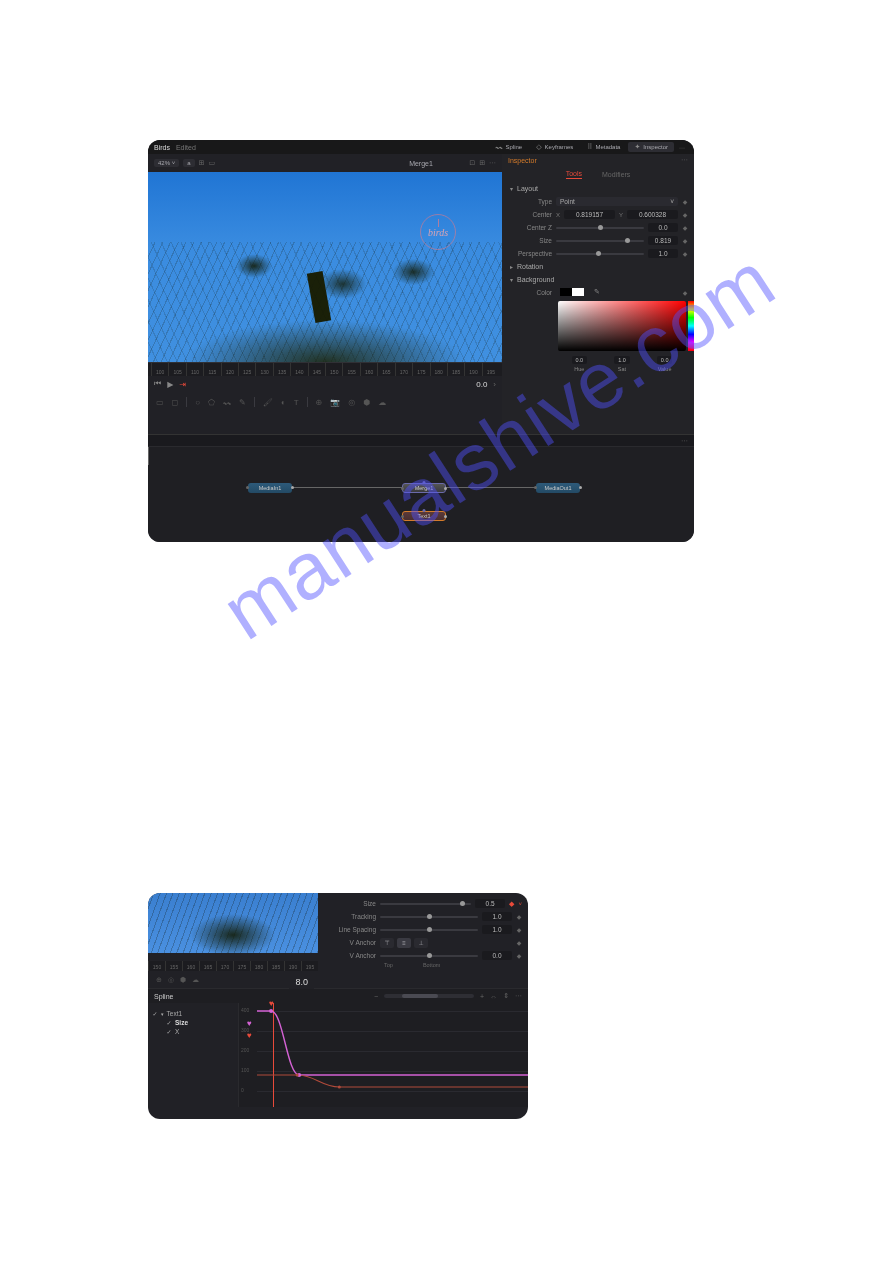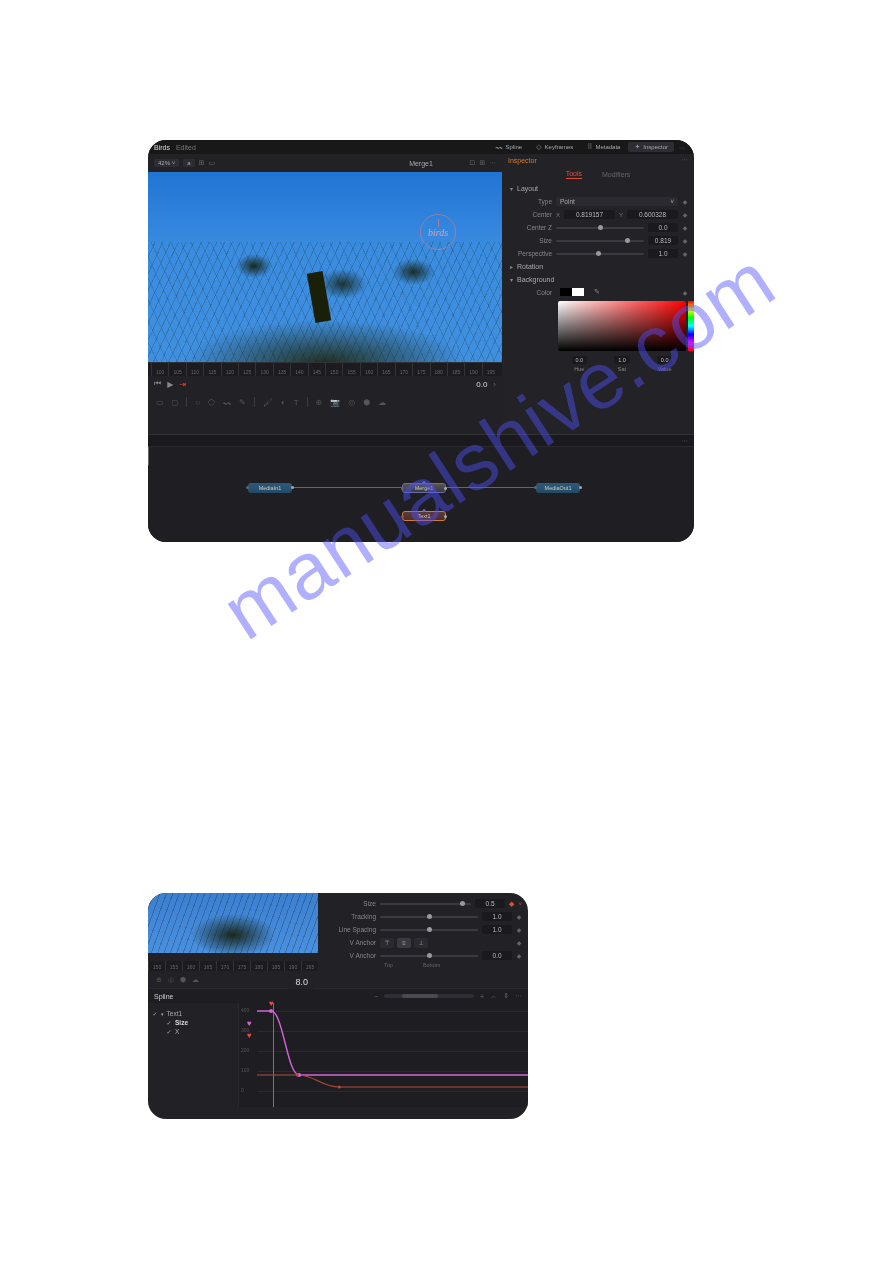--- a/index.html
+++ b/index.html
@@ -22,21 +22,21 @@
     pointer-events: none;
     font-weight: 400;
     letter-spacing: 1px;
     z-index: 999;
   }
 
   
   .panel {
     position: absolute;
     background: #212126;
-    border-radius: 18px;
+    border-radius: 12px;
     overflow: hidden;
   }
   .panel-top { left: 148px; top: 140px; width: 546px; height: 402px; }
   .top-header {
     height: 14px; background: #181819;
     display: flex; align-items: center; padding: 0 6px;
     font-size: 7px; justify-content: space-between;
   }
   .top-header .left { display: flex; gap: 6px; align-items: center; }
   .top-header .right { display: flex; gap: 2px; align-items: center; font-size:6px; }

